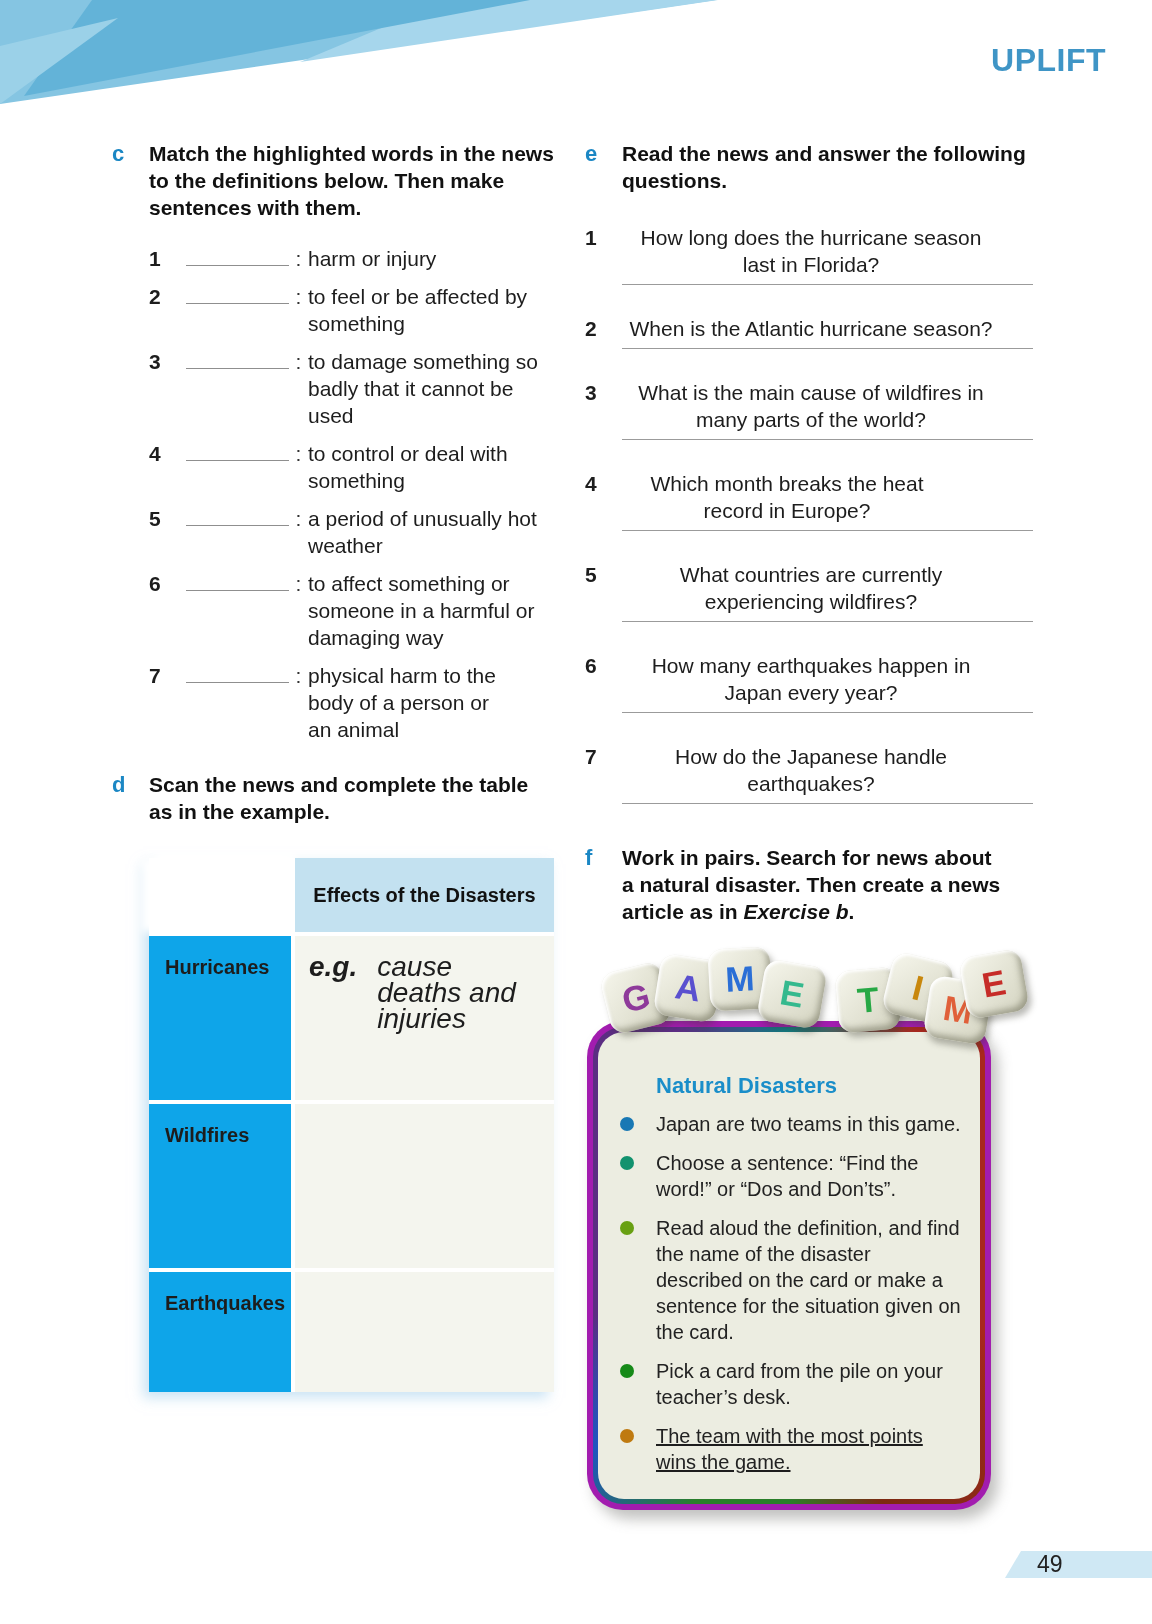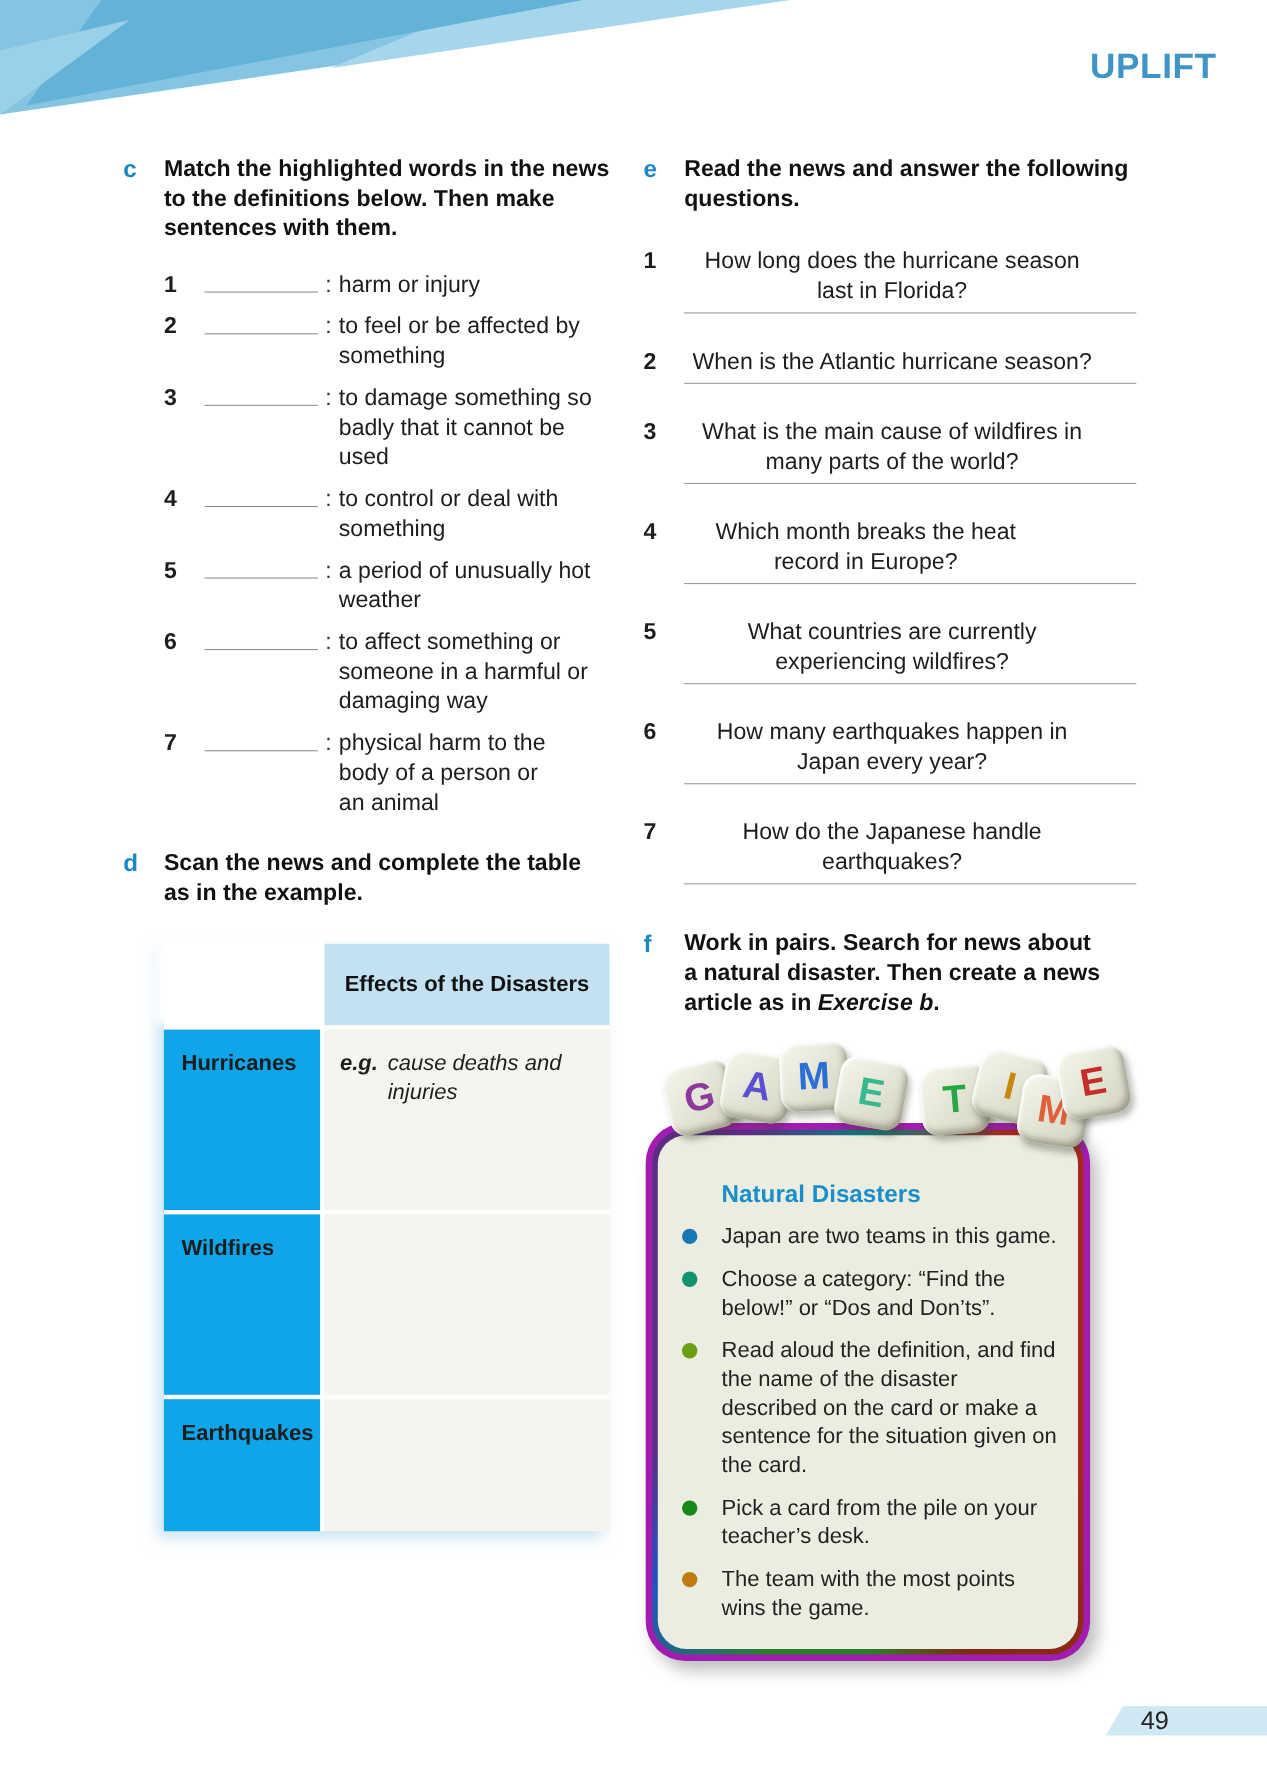--- a/index.html
+++ b/index.html
@@ -49,21 +49,21 @@
     box-shadow:-6px 6px 12px rgba(160,205,235,.55);
   }
   .d-corner { background:transparent; height:74px; box-shadow:6px -6px 8px #fff, -8px 0 8px #fff; }
   .d-header {
     background:#c3e1f0; height:74px; display:flex; align-items:center; justify-content:center;
     font-weight:bold; font-size:20px; color:#111;
   }
   .d-label { background:#0ea5e9; padding:20px 8px 0 16px; font-weight:bold; font-size:20px; }
   .d-cell  { background:#f4f5ee; padding:18px 10px 0 14px; }
   .d-r1 { height:164px; } .d-r2 { height:164px; } .d-r3 { height:120px; }
-  .d-example { display:flex; gap:9px; font-size:20px; line-height:26px; font-style:italic; }
+  .d-example { display:flex; gap:20px; font-size:28px; line-height:26px; font-style:italic; }
   .d-eg { font-weight:bold; }
   .d-extext { max-width:160px; }
 
   
   .e-questions { margin-top:30px; }
   .e-q { display:grid; grid-template-columns:37px 1fr; }
   .e-num { font-weight:bold; font-size:21px; line-height:27px; }
   .e-text { font-size:21px; line-height:27px; max-width:378px;text-align:center; }
   .e-q:nth-child(6) .e-text { max-width:320px; }
   .e-q:nth-child(7) .e-text { max-width:330px; }
@@ -86,21 +86,21 @@
       #0e7d82 0%, #a8281e 8%, #a8281e 30%, #7d2a12 44%,
       #2a7f2a 50%, #2a7f2a 56%, #1f55c0 63%, #5b2d82 71%,
       #5b2d82 93%, #0e7d82 100%);
   }
   .game-content {
     background:#ecede1; border-radius:26px; padding:40px 18px 24px 22px;
   }
   .game-title { font-weight:bold; font-size:22px; line-height:27px; margin:0 0 12px 36px; }
   .game-rules { list-style:none; }
   .game-rule { display:grid; grid-template-columns:36px 1fr; margin-bottom:13px; }
-  .game-rule:last-child { margin-bottom:0; }
+  .game-rule:last-child { margin-bottom:0;text-decoration:underline; }
   .rule-dot { width:14px; height:14px; border-radius:50%; margin-top:6px; }
   .rule-text { font-size:20px; line-height:26px; max-width:306px; color:#222; }
   .game-rule:nth-child(5) .rule-text { max-width:280px; }
 
   
   .tiles { position:absolute; left:0; top:0; width:100%; height:0; z-index:3; }
   .tile {
     position:absolute; width:62px; height:62px; border-radius:15px;
     background:linear-gradient(135deg,#f6f6ec 0%,#e3e3d4 55%,#d3d3c0 100%);
     box-shadow:inset 2px 2px 3px #ffffff, inset -3px -4px 6px rgba(110,110,90,.55),
@@ -282,21 +282,21 @@
         <div class="game-border">
           <div class="game-content">
             <h3 class="game-title" style="color: rgb(26, 142, 201);">Natural Disasters</h3>
             <ul class="game-rules">
               <li class="game-rule">
                 <span class="rule-dot" style="background: rgb(24, 120, 180);"></span>
                 <span class="rule-text">Japan are two teams in this game.</span>
               </li>
               <li class="game-rule">
                 <span class="rule-dot" style="background: rgb(18, 146, 110);"></span>
-                <span class="rule-text">Choose a category: “Find the below!” or “Dos and Don’ts”.</span>
+                <span class="rule-text">Choose a sentence: “Find the word!” or “Dos and Don’ts”.</span>
               </li>
               <li class="game-rule">
                 <span class="rule-dot" style="background: rgb(104, 160, 18);"></span>
                 <span class="rule-text">Read aloud the definition, and find the name of the disaster described on the card or make a sentence for the situation given on the card.</span>
               </li>
               <li class="game-rule">
                 <span class="rule-dot" style="background: rgb(22, 138, 24);"></span>
                 <span class="rule-text">Pick a card from the pile on your teacher’s desk.</span>
               </li>
               <li class="game-rule">

